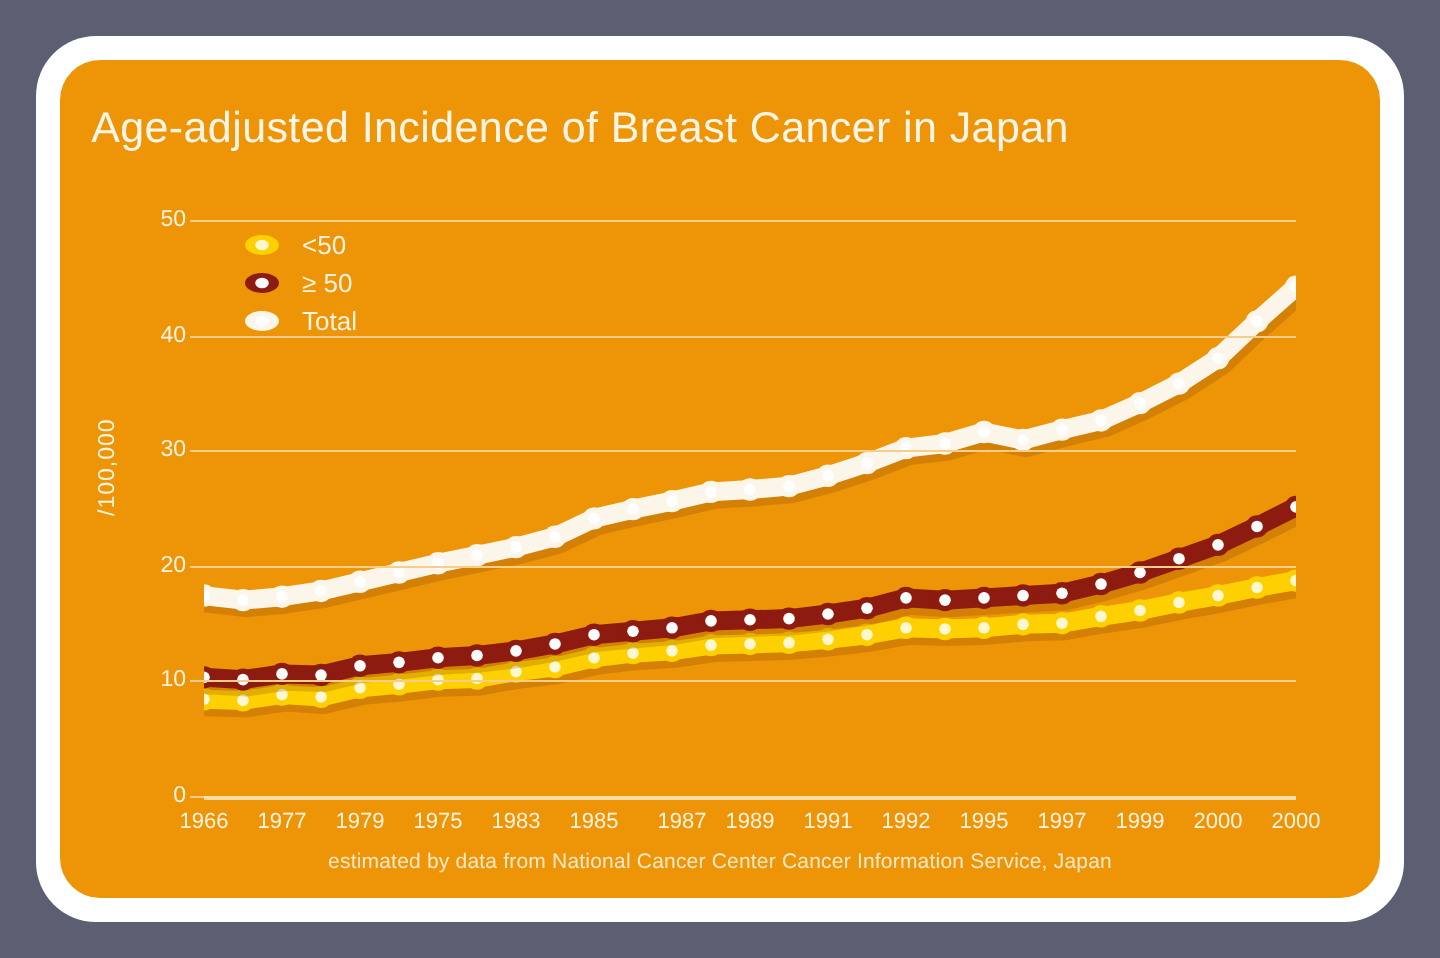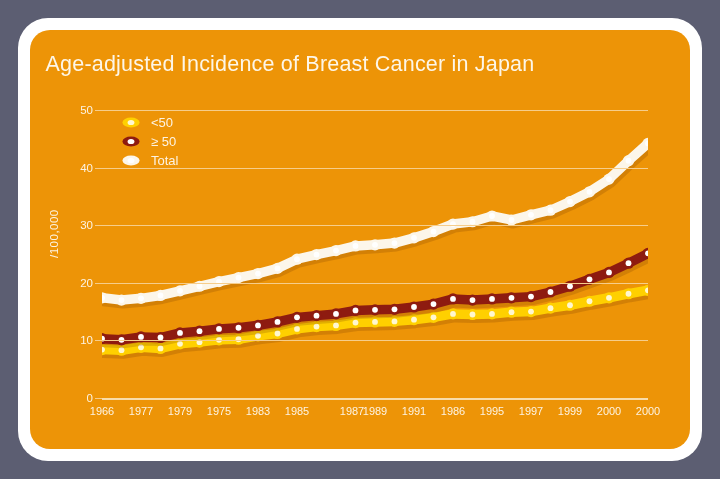--- a/index.html
+++ b/index.html
@@ -369,24 +369,24 @@
             <div class="ytick">50</div>
           </div>
         </div>
       <div id="xtick-layer">
           <div class="xtick" style="left: 0px;">1966</div>
           <div class="xtick" style="left: 39px;">1977</div>
           <div class="xtick" style="left: 78px;">1979</div>
           <div class="xtick" style="left: 117px;">1975</div>
           <div class="xtick" style="left: 156px;">1983</div>
           <div class="xtick" style="left: 195px; text-align: center;">1985</div>
-          <div class="xtick" style="left: 250px; text-align: right;">1987</div>
+          <div class="xtick" style="left: 239px; text-align: right;">1987</div>
           <div class="xtick" style="left: 273px;">1989</div>
           <div class="xtick" style="left: 312px; text-align: center;">1991</div>
-          <div class="xtick" style="left: 351px;">1986</div>
+          <div class="xtick" style="left: 351px;">1992</div>
           <div class="xtick" style="left: 390px;">1995</div>
           <div class="xtick" style="left: 429px;">1997</div>
           <div class="xtick" style="left: 468px;">1999</div>
           <div class="xtick" style="left: 507px;">2000</div>
           <div class="xtick" style="left: 546px;">2000</div>
         </div>
     </div>
 
     <div class="ylabel">/100,000</div>
 
@@ -413,15 +413,16 @@
           <span class="legend-swatch">
             <svg width="22" height="13" viewBox="0 0 22 13">
               <ellipse cx="11" cy="6.5" rx="8.5" ry="5" fill="#fcf6ea"></ellipse>
               <ellipse cx="11" cy="6.5" rx="3.4" ry="2.6" fill="#ffffff"></ellipse>
             </svg>
           </span>
           <span class="legend-label">Total</span>
         </div>
       </div>
 
+    <div class="footnote">estimated by data from National Cancer Center Cancer Information Service, Japan</div>
 
   </div>
 </div>
 
 </body></html>

